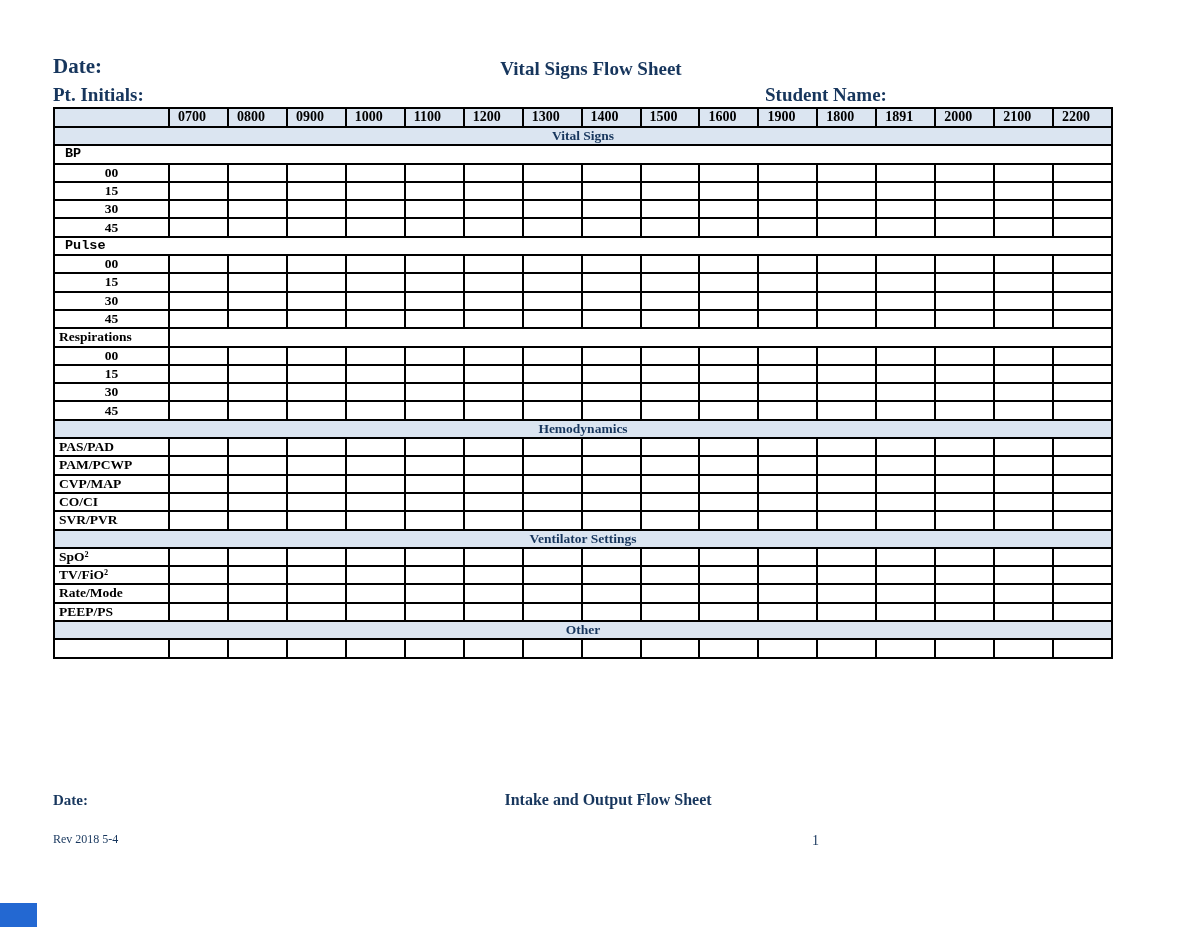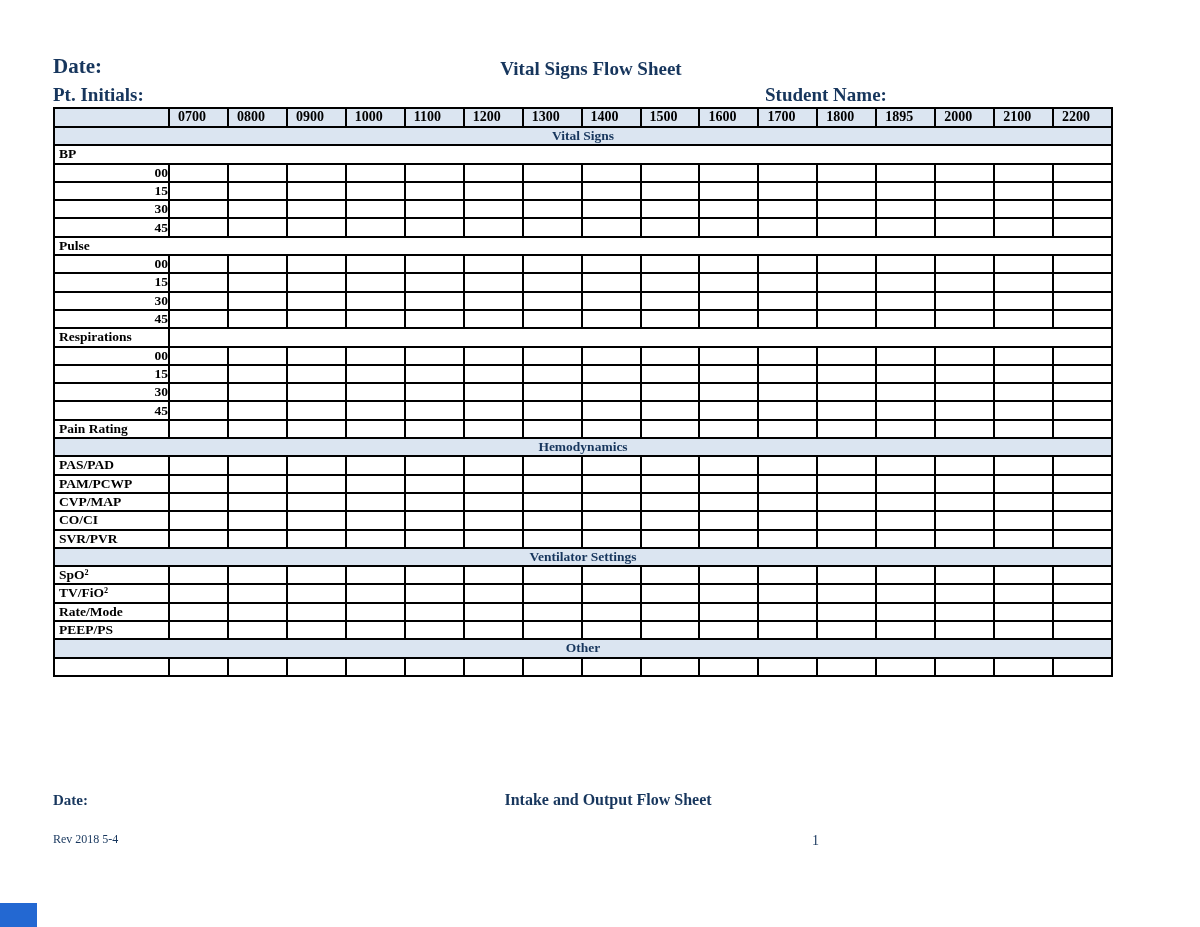--- a/index.html
+++ b/index.html
@@ -15,23 +15,23 @@
   .t-pt     { left:53px;  top:84px;  font-size:19px; font-weight:bold; }
   .t-student{ left:765px; top:84px;  font-size:19px; font-weight:bold; }
 
   table.grid { left:53px; top:107px; width:1060px; border-collapse:collapse; table-layout:fixed; }
   table.grid td {
     border:2px solid #000; padding:0; font-weight:bold; font-size:13.5px;
     line-height:1.05; height:16.3px; overflow:hidden; white-space:nowrap; color:#000;
   }
   table.grid tr.thead td { background:var(--hdrbg,#dbe5f1); font-size:14px; padding-left:8px; height:17px; }
   table.grid td.section  { background:var(--hdrbg,#dbe5f1); text-align:center; color:var(--navy,#17365d);margin-top:45px; }
-  table.grid td.fullspan { padding-left:4px; }
+  table.grid td.fullspan { padding-left:10px;font-family:Liberation Mono, monospace; }
   table.grid td.label    { padding-left:4px; }
-  table.grid td.sublabel { text-align:right; }
+  table.grid td.sublabel { text-align:center; }
 
   .f-date  { left:53px;  top:792px; font-size:15px; font-weight:bold; }
   .f-title { left:0;     top:791px; width:1216px; text-align:center; font-size:16px; font-weight:bold; }
   .f-rev   { left:53px;  top:832px; font-size:12px; }
   .f-page  { left:812px; top:833px; font-size:14px; }
 
   .corner { left:0; top:903px; width:37px; height:24px; background:var(--corner,#2368d2); }
 </style>
 </head>
 <body style="--navy: #17365d; --hdrbg: #dbe5f1; --corner: #2368d2;">
@@ -69,23 +69,23 @@
           <td>0700</td>
           <td>0800</td>
           <td>0900</td>
           <td>1000</td>
           <td>1100</td>
           <td>1200</td>
           <td>1300</td>
           <td>1400</td>
           <td>1500</td>
           <td>1600</td>
-          <td>1700</td>
+          <td>1900</td>
           <td>1800</td>
-          <td>1895</td>
+          <td>1891</td>
           <td>2000</td>
           <td>2100</td>
           <td>2200</td>
         </tr>
         <tr>
           <td class="section" colspan="17">Vital Signs</td>
         </tr>
         <tr>
           <td class="fullspan" colspan="17">BP</td>
         </tr>
@@ -300,39 +300,20 @@
           <td></td>
           <td></td>
           <td></td>
           <td></td>
           <td></td>
           <td></td>
           <td></td>
         </tr>
         <tr>
           <td class="sublabel">45</td>
-          <td></td>
-          <td></td>
-          <td></td>
-          <td></td>
-          <td></td>
-          <td></td>
-          <td></td>
-          <td></td>
-          <td></td>
-          <td></td>
-          <td></td>
-          <td></td>
-          <td></td>
-          <td></td>
-          <td></td>
-          <td></td>
-        </tr>
-        <tr>
-          <td class="label">Pain Rating</td>
           <td></td>
           <td></td>
           <td></td>
           <td></td>
           <td></td>
           <td></td>
           <td></td>
           <td></td>
           <td></td>
           <td></td>

